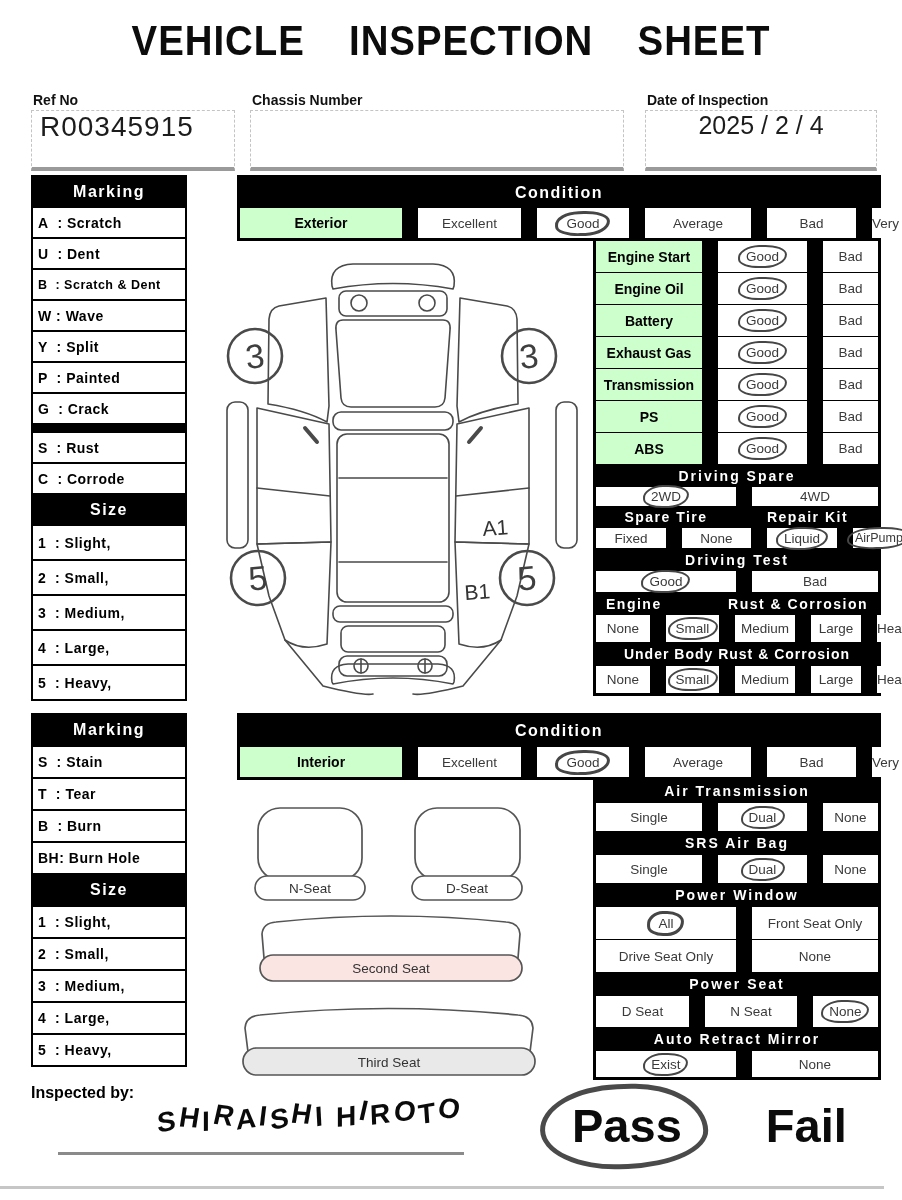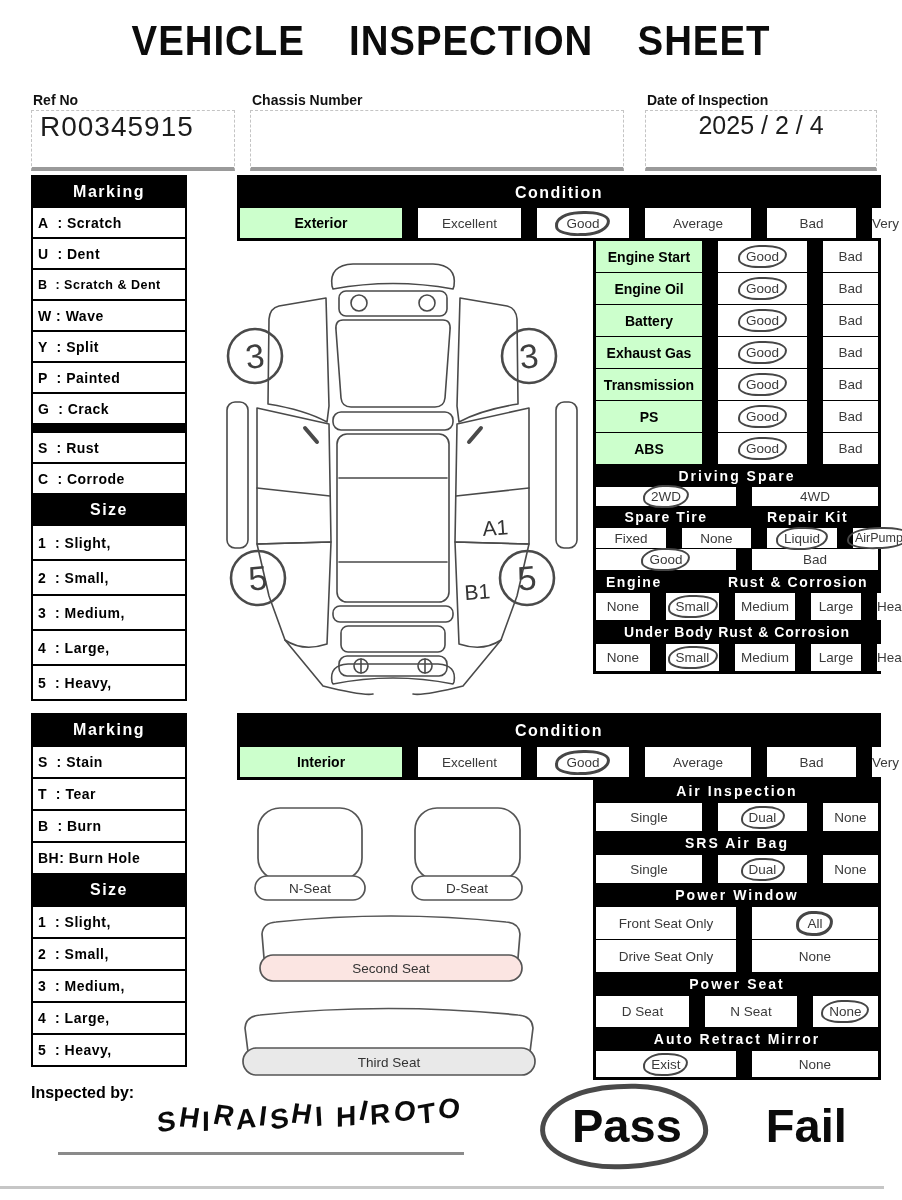--- a/index.html
+++ b/index.html
@@ -202,20 +202,21 @@
       <div class="cell">
           <span>None</span>
         </div>
       <div class="cell">
           <span class="circ tight">Liquid</span>
         </div>
       <div class="cell" style="font-size:12.5px;">
           <span class="circ tight">AirPump</span>
         </div>
     </div>
+    <div class="bhead small" style="height:21px;">Driving Test</div>
     <div class="trow" style="grid-template-columns:140px 1fr;height:21px;">
       <div class="cell">
           <span class="circ tight">Good</span>
         </div>
       <div class="cell">
           <span>Bad</span>
         </div>
     </div>
     <div class="spread" style="height:21px;">
       <span>Engine</span>
@@ -335,21 +336,21 @@
       <div class="cell">
           <span>Bad</span>
         </div>
       <div class="cell">
           <span>Very Bad</span>
         </div>
     </div>
   </div>
 
   <div class="abs stack1" style="left:593px;top:777px;width:282px;">
-    <div class="bhead small" style="height:22px;">Air Inspection</div>
+    <div class="bhead small" style="height:22px;">Air Transmission</div>
     <div class="trow" style="grid-template-columns:106px 89px 1fr;height:28px;">
       <div class="cell">
           <span>Single</span>
         </div>
       <div class="cell">
           <span class="circ tight">Dual</span>
         </div>
       <div class="cell">
           <span>None</span>
         </div>
@@ -362,24 +363,24 @@
       <div class="cell">
           <span class="circ tight">Dual</span>
         </div>
       <div class="cell">
           <span>None</span>
         </div>
     </div>
     <div class="bhead small" style="height:22px;">Power Window</div>
     <div class="trow" style="grid-template-columns:140px 1fr;height:32px;">
       <div class="cell">
+          <span class="circ">All</span>
+        </div>
+      <div class="cell">
           <span>Front Seat Only</span>
-        </div>
-      <div class="cell">
-          <span class="circ">All</span>
         </div>
     </div>
     <div class="trow" style="grid-template-columns:140px 1fr;height:32px;">
       <div class="cell">
           <span>Drive Seat Only</span>
         </div>
       <div class="cell">
           <span>None</span>
         </div>
     </div>

